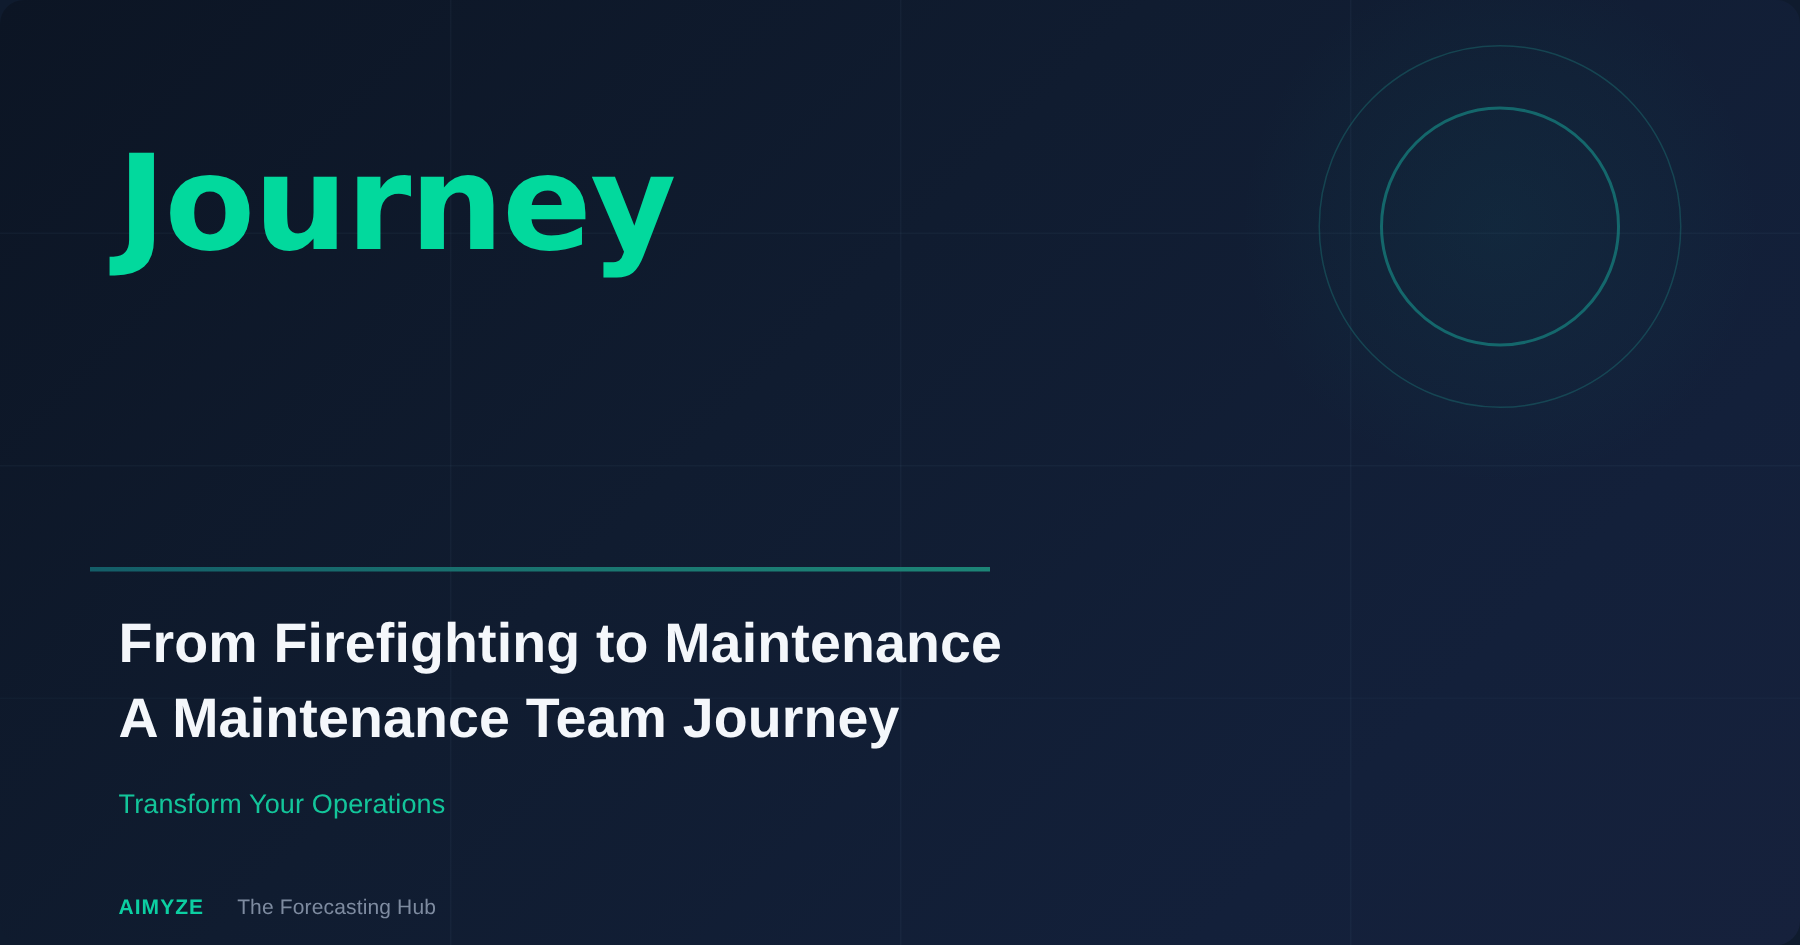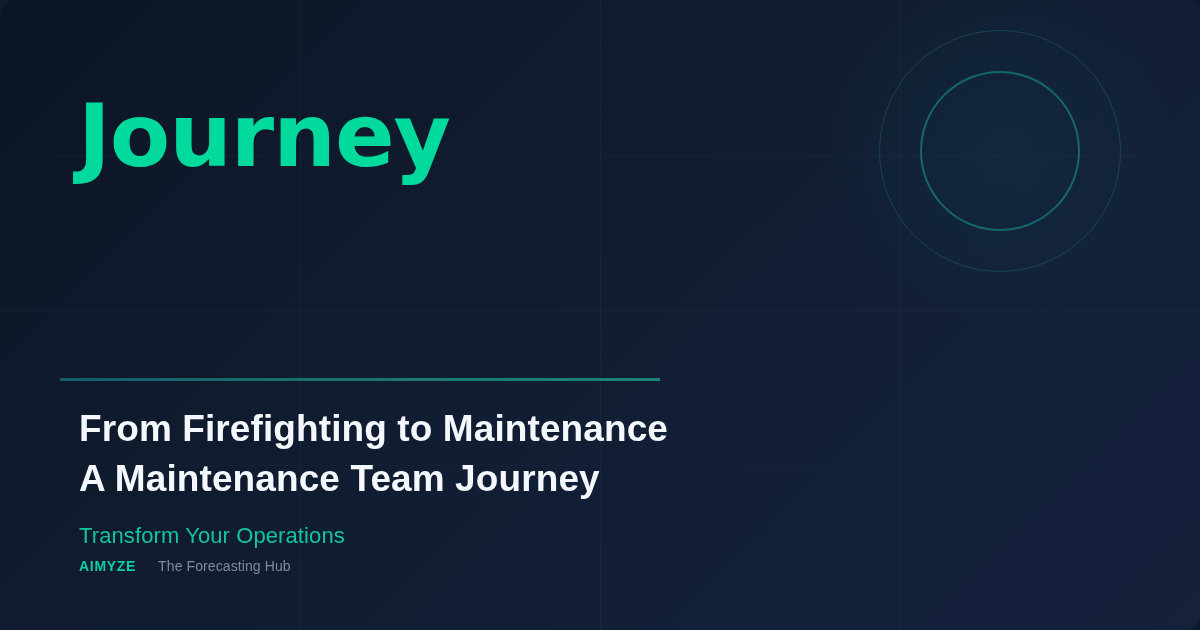--- a/index.html
+++ b/index.html
@@ -108,31 +108,31 @@
     line-height:50px;
     color:#f4f7fb;
     letter-spacing:0.1px;
     white-space:nowrap;
   }
 
   .tagline {
     margin-top:19px;
     font-family:"Liberation Sans", sans-serif;
     font-weight:400;
-    font-size:22px;
+    font-size:18px;
     line-height:26px;
     color:#13c59a;
     letter-spacing:0.1px;
   }
 
   
   .footer {
     position:absolute;
     left:79px;
-    top:558px;
+    top:596px;
     display:flex;
     align-items:flex-start;
     gap:22px;
   }
   .brand {
     font-family:"Liberation Sans", sans-serif;
     font-weight:700;
     font-size:14px;
     letter-spacing:0.7px;
     color:#0ccfa2;

